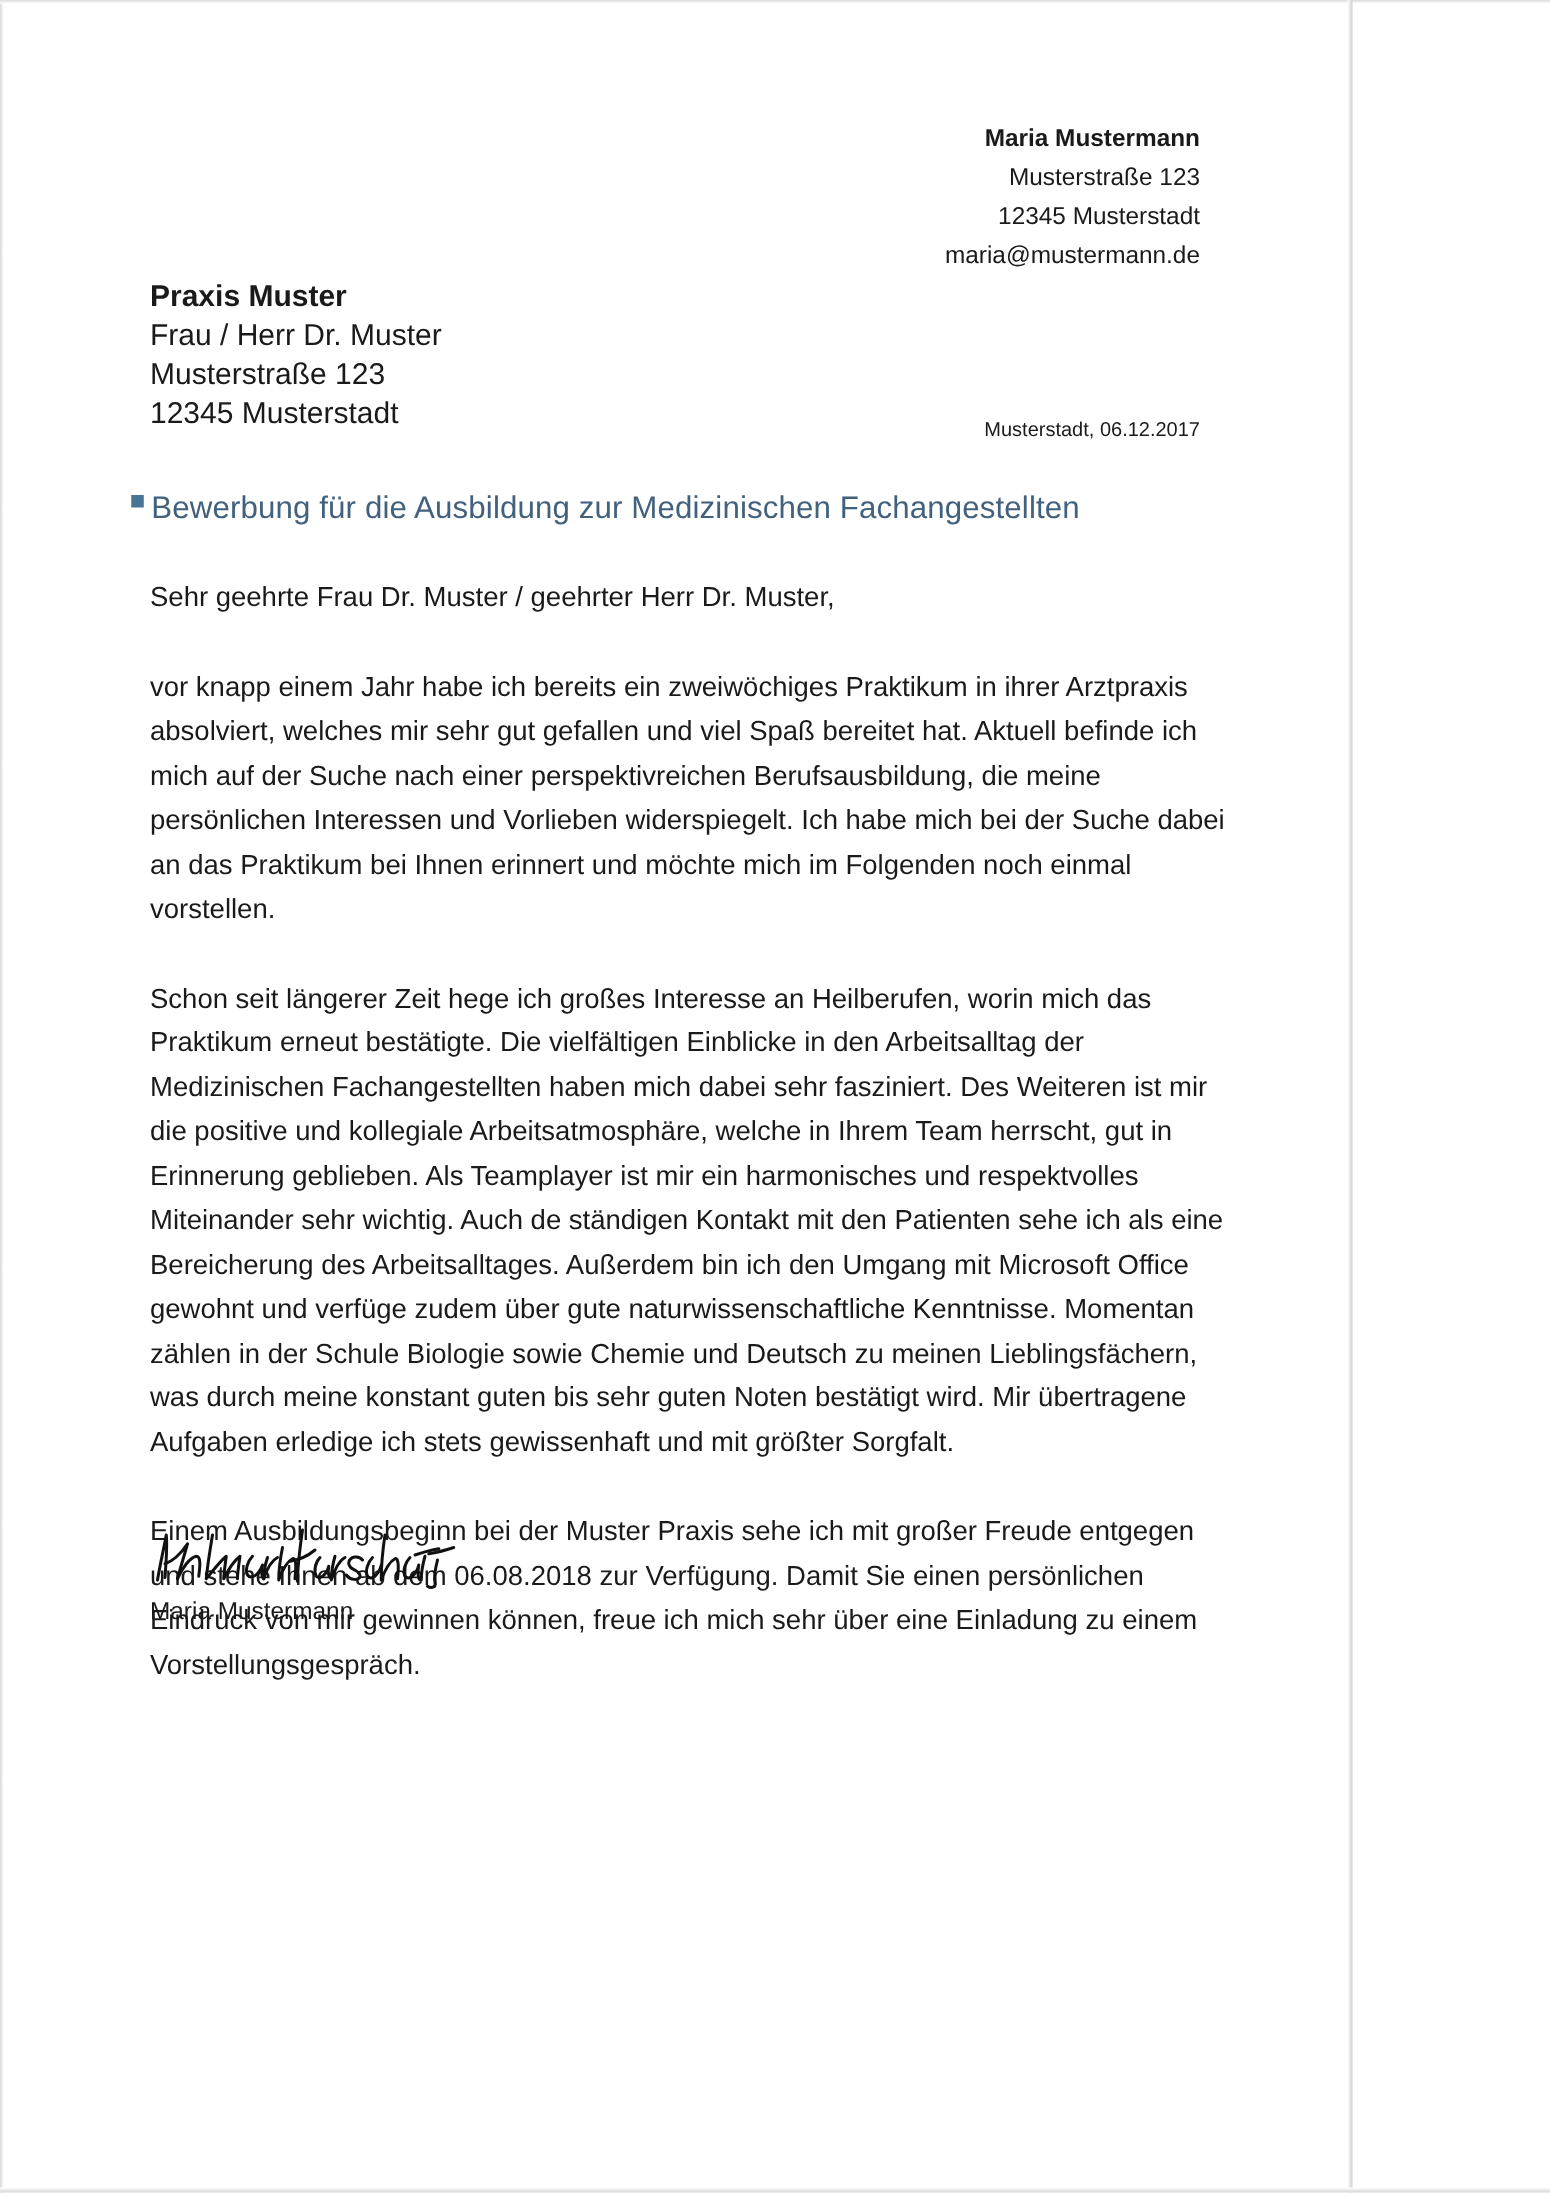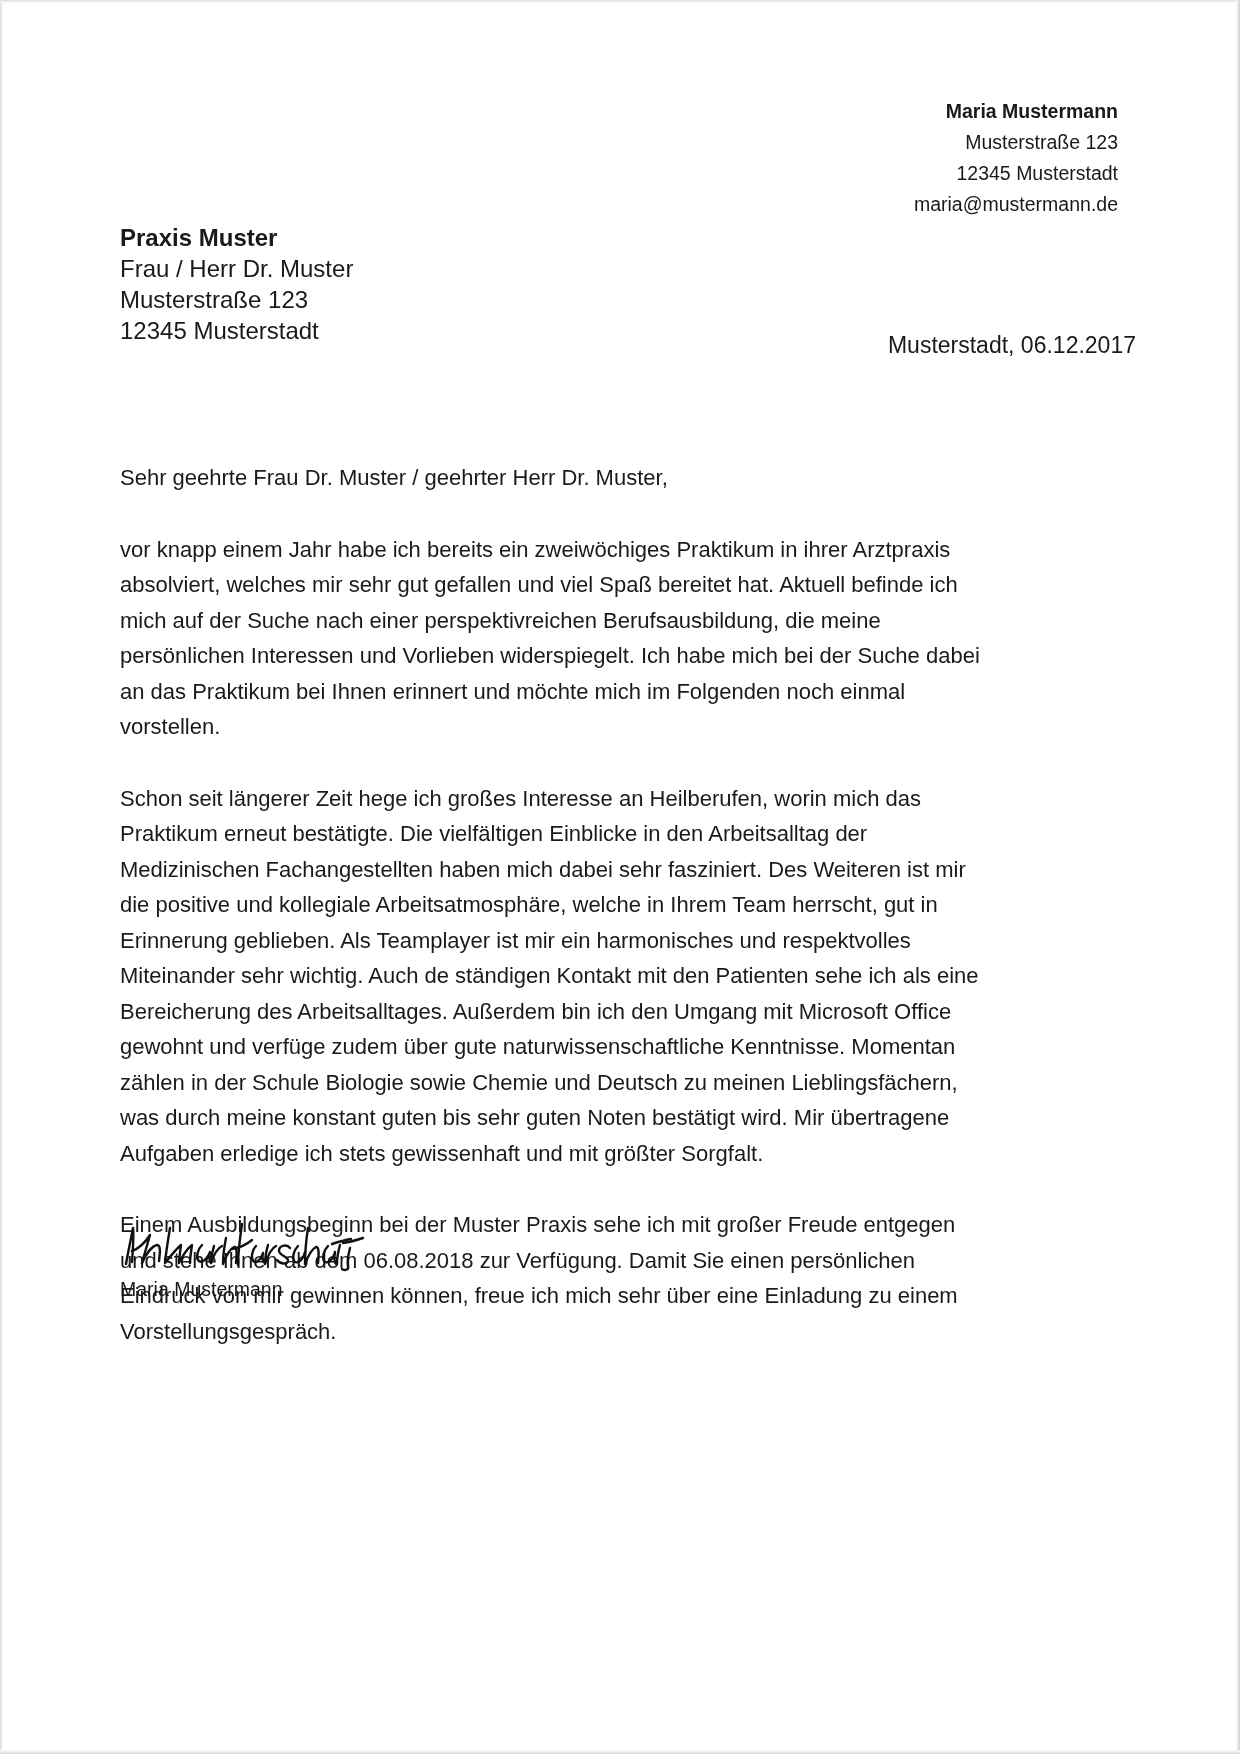--- a/index.html
+++ b/index.html
@@ -12,21 +12,21 @@
     height: 1754px;
     font-family: "Liberation Sans", sans-serif;
     color: #1a1a1a;
     position: relative;
     overflow: hidden;
   }
   .page {
     position: absolute;
     left: 0;
     top: 0;
-    width: 1240px;
+    width: 1082px;
     height: 1754px;
     background: #ffffff;
   }
   
   .edge-left {
     position: absolute;
     left: 0; top: 0;
     width: 3px; height: 1754px;
     background: linear-gradient(to right, #d8d8d8, #ffffff);
   }
@@ -67,23 +67,23 @@
     top: 222px;
     font-size: 24px;
     line-height: 31px;
   }
   .recipient-name {
     font-weight: bold;
   }
 
   .date-line {
     position: absolute;
-    right: 104px;
+    right: 122px;
     top: 330px;
-    font-size: 23px;
+    font-size: 16px;
     line-height: 30px;
   }
 
   .subject-wrap {
     position: absolute;
     left: 105px;
     top: 390px;
     display: flex;
     align-items: flex-start;
   }
@@ -157,20 +157,24 @@
 
   <div class="recipient-block">
     <div class="recipient-name">Praxis Muster</div>
     <div>Frau / Herr Dr. Muster</div>
     <div>Musterstraße 123</div>
     <div>12345 Musterstadt</div>
   </div>
 
   <div class="date-line">Musterstadt, 06.12.2017</div>
 
+  <div class="subject-wrap">
+    <span class="subject-marker"></span>
+    <span class="subject-text">Bewerbung für die Ausbildung zur Medizinischen Fachangestellten</span>
+  </div>
 
   <div class="body-block">
     <p class="salutation">Sehr geehrte Frau Dr. Muster / geehrter Herr Dr. Muster,</p>
     <p class="para">vor knapp einem Jahr habe ich bereits ein zweiwöchiges Praktikum in ihrer Arztpraxis absolviert, welches mir sehr gut gefallen und viel Spaß bereitet hat. Aktuell befinde ich mich auf der Suche nach einer perspektivreichen Berufsausbildung, die meine persönlichen Interessen und Vorlieben widerspiegelt. Ich habe mich bei der Suche dabei an das Praktikum bei Ihnen erinnert und möchte mich im Folgenden noch einmal vorstellen.</p>
     <p class="para">Schon seit längerer Zeit hege ich großes Interesse an Heilberufen, worin mich das Praktikum erneut bestätigte. Die vielfältigen Einblicke in den Arbeitsalltag der Medizinischen Fachangestellten haben mich dabei sehr fasziniert. Des Weiteren ist mir die positive und kollegiale Arbeitsatmosphäre, welche in Ihrem Team herrscht, gut in Erinnerung geblieben. Als Teamplayer ist mir ein harmonisches und respektvolles Miteinander sehr wichtig. Auch de ständigen Kontakt mit den Patienten sehe ich als eine Bereicherung des Arbeitsalltages. Außerdem bin ich den Umgang mit Microsoft Office gewohnt und verfüge zudem über gute naturwissenschaftliche Kenntnisse. Momentan zählen in der Schule Biologie sowie Chemie und Deutsch zu meinen Lieblingsfächern, was durch meine konstant guten bis sehr guten Noten bestätigt wird. Mir übertragene Aufgaben erledige ich stets gewissenhaft und mit größter Sorgfalt.</p>
     <p class="para">Einem Ausbildungsbeginn bei der Muster Praxis sehe ich mit großer Freude entgegen und stehe Ihnen ab dem 06.08.2018 zur Verfügung. Damit Sie einen persönlichen Eindruck von mir gewinnen können, freue ich mich sehr über eine Einladung zu einem Vorstellungsgespräch.</p>
   </div>
 
   <div class="signature-area">
     <svg class="signature-svg" width="260" height="55" viewBox="0 0 260 55" fill="none" stroke="#111111" stroke-width="2.4" stroke-linecap="round" stroke-linejoin="round">

